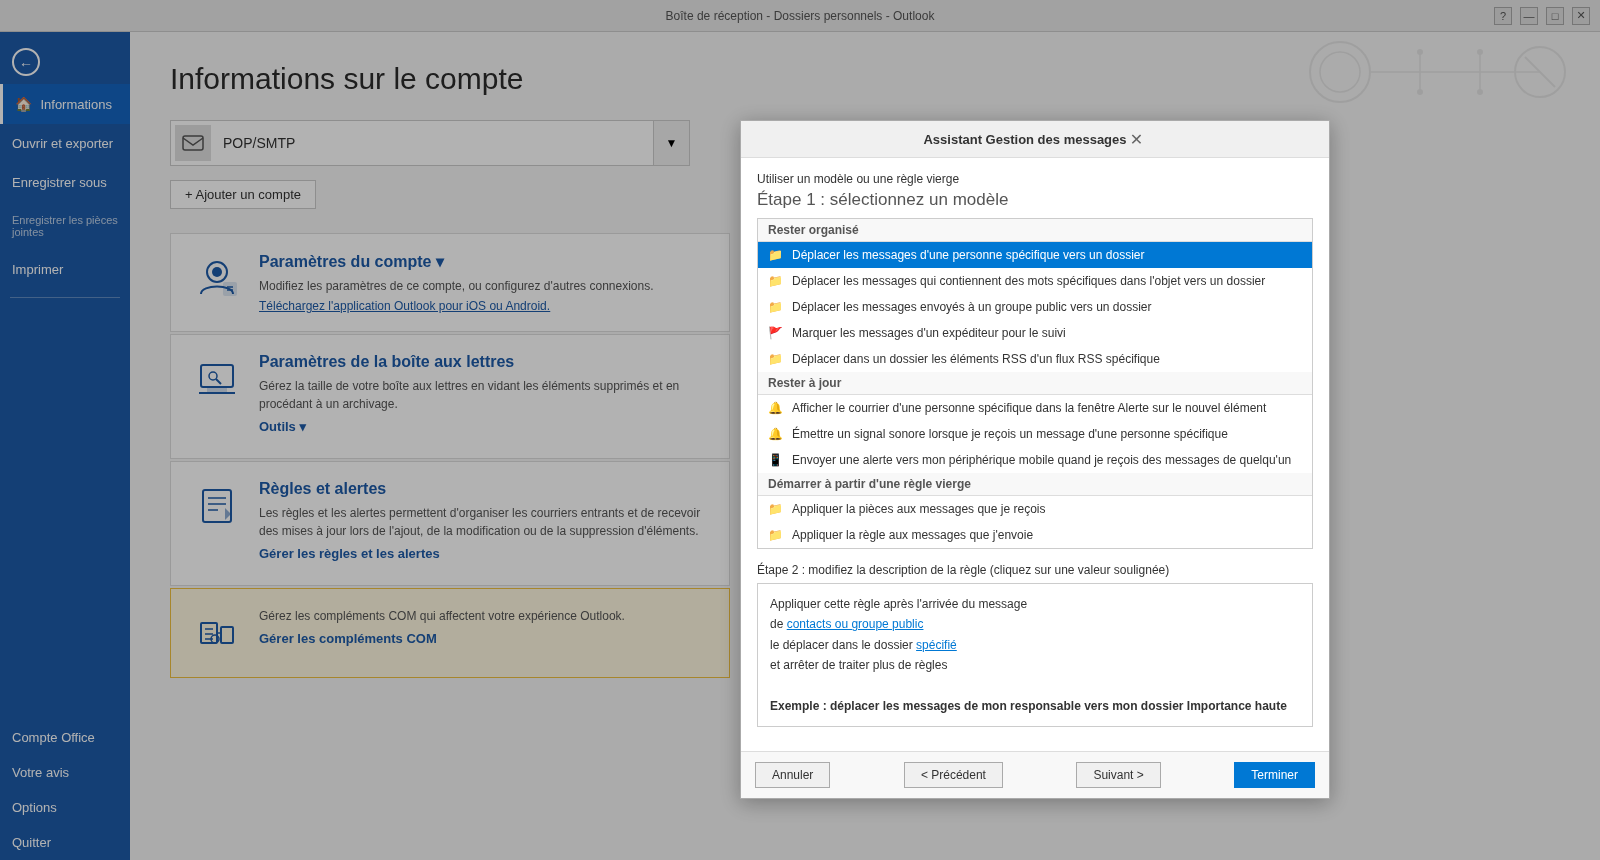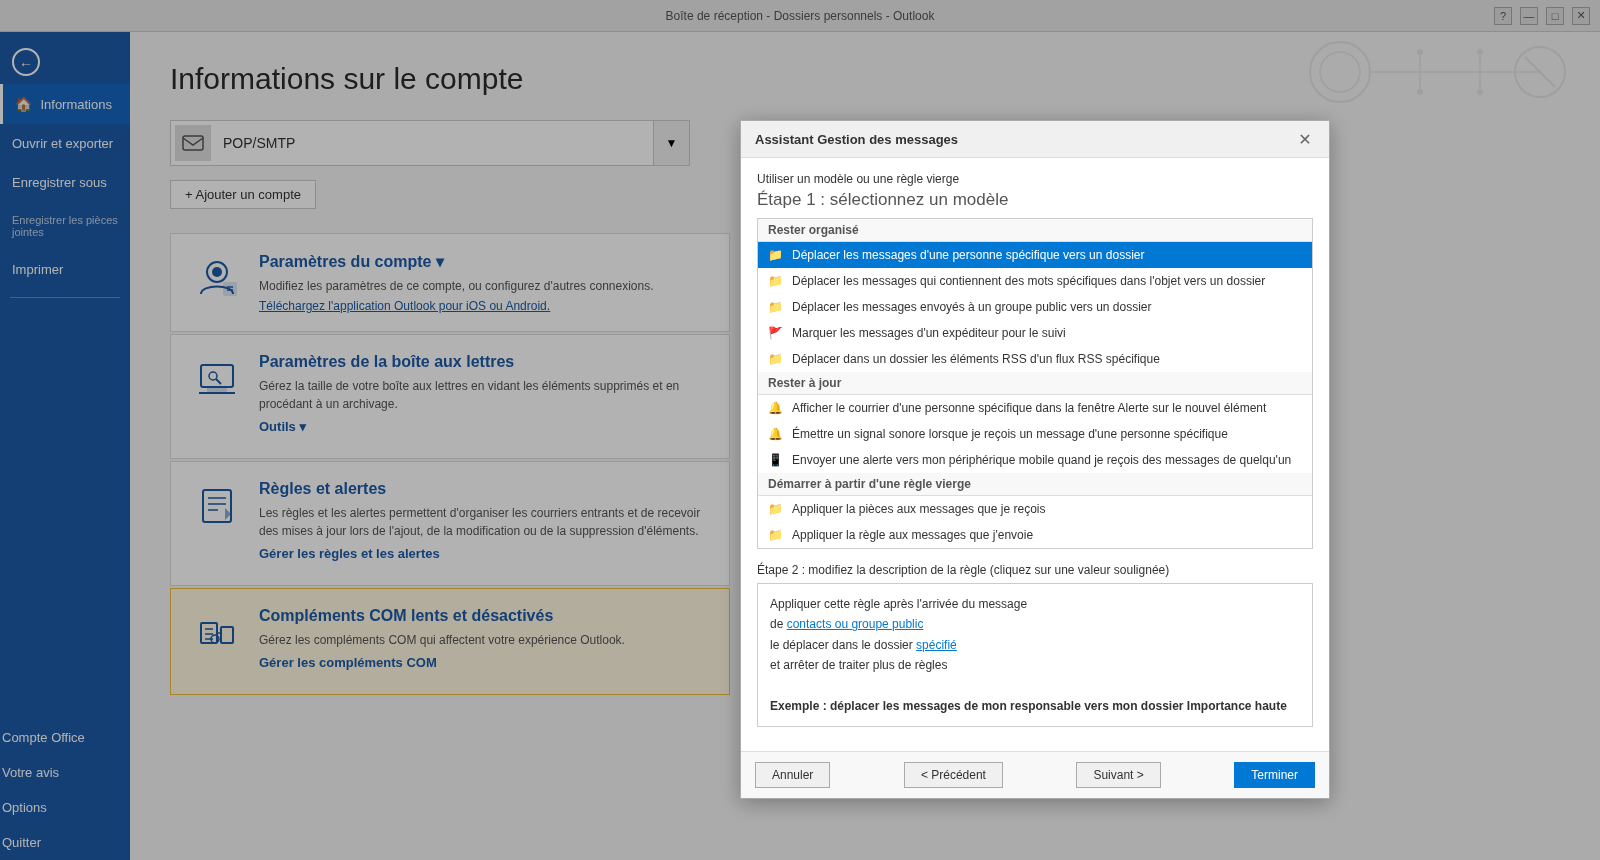--- a/index.html
+++ b/index.html
@@ -80,21 +80,21 @@
     }
     .sidebar-divider {
       border: none;
       border-top: 1px solid rgba(255,255,255,0.3);
       margin: 8px 10px;
     }
     .sidebar-bottom {
       margin-top: auto;
     }
     .sidebar-bottom-item {
-      padding: 10px 2px;
+      padding: 10px 12px;
       font-size: 13px;
       cursor: pointer;
       color: white;
     }
 
     
     .main-content {
       flex: 1;
       background: #f5f5f5;
       padding: 30px 40px;
@@ -220,21 +220,21 @@
       box-shadow: 0 4px 20px rgba(0,0,0,0.3);
       display: flex;
       flex-direction: column;
       border: 1px solid #aaa;
     }
     .modal-titlebar {
       background: #f0f0f0;
       padding: 8px 14px;
       display: flex;
       align-items: center;
-      justify-content: space-between;
+      justify-content: center;
       border-bottom: 1px solid #ddd;
     }
     .modal-title {
       font-size: 13px;
       color: #333;
       font-weight: 600;
     }
     .modal-close {
       cursor: pointer;
       font-size: 16px;
@@ -503,23 +503,20 @@
             <rect x="8" y="14" width="16" height="20" rx="1" fill="none" stroke="#1e5ba8" stroke-width="2"></rect>
             <line x1="12" y1="20" x2="20" y2="20" stroke="#1e5ba8" stroke-width="1.5"></line>
             <line x1="12" y1="25" x2="20" y2="25" stroke="#1e5ba8" stroke-width="1.5"></line>
             <line x1="12" y1="30" x2="20" y2="30" stroke="#1e5ba8" stroke-width="1.5"></line>
             <rect x="28" y="18" width="12" height="16" rx="1" fill="none" stroke="#1e5ba8" stroke-width="2"></rect>
             <line x1="28" y1="24" x2="24" y2="24" stroke="#1e5ba8" stroke-width="1.5"></line>
             <circle cx="22" cy="30" r="4" fill="none" stroke="#1e5ba8" stroke-width="1.5"></circle>
           </svg>
         </div>
         <div class="info-card-body">
-          <div class="info-card-title">
-            <span>Compléments COM lents et désactivés</span>
-          </div>
           <div class="info-card-desc">Gérez les compléments COM qui affectent votre expérience Outlook.</div>
           <div class="info-card-title" style="font-size:13px; margin-top:6px;">
             Gérer les compléments COM
           </div>
         </div>
       </div>
 
     </div>
   </div>
 </div>

